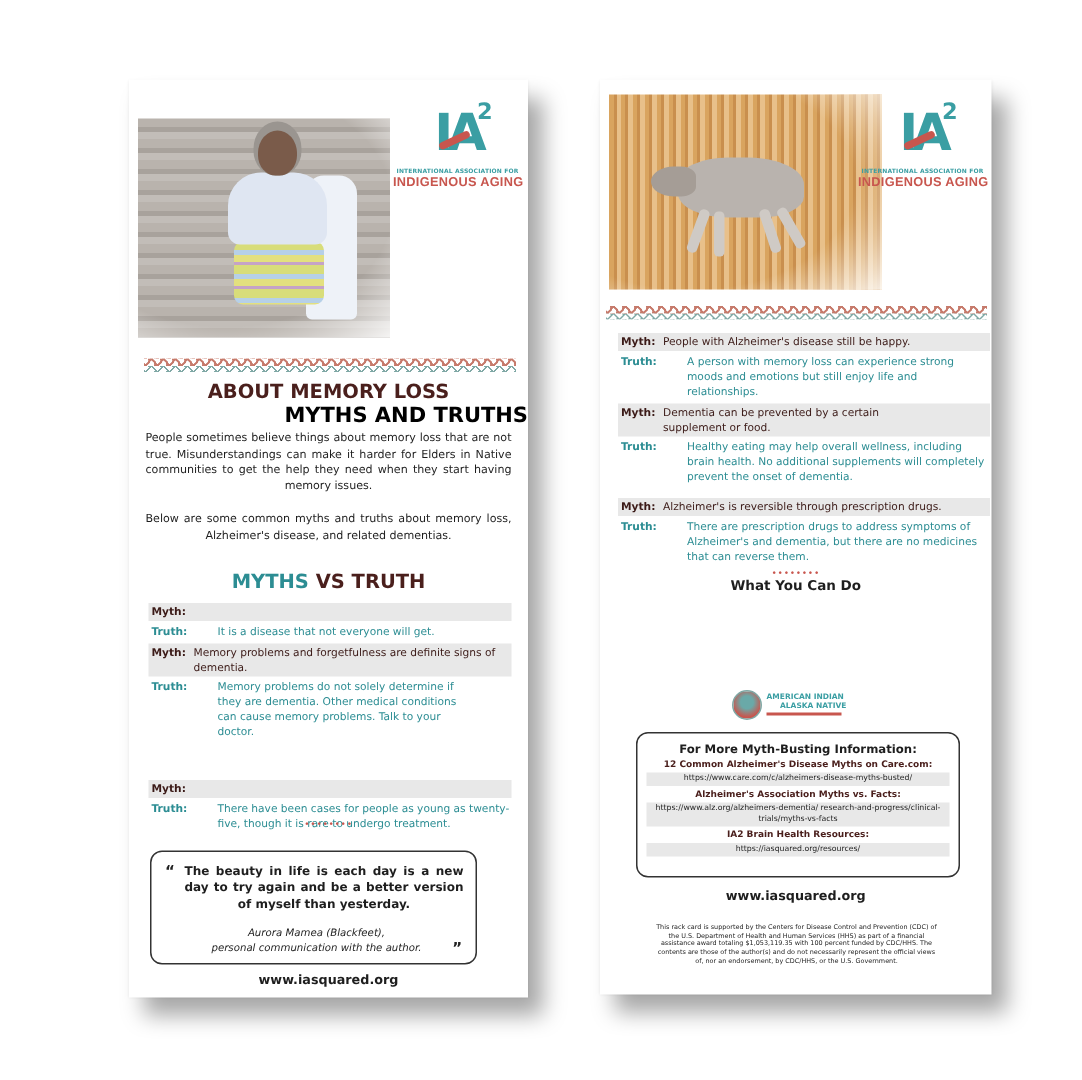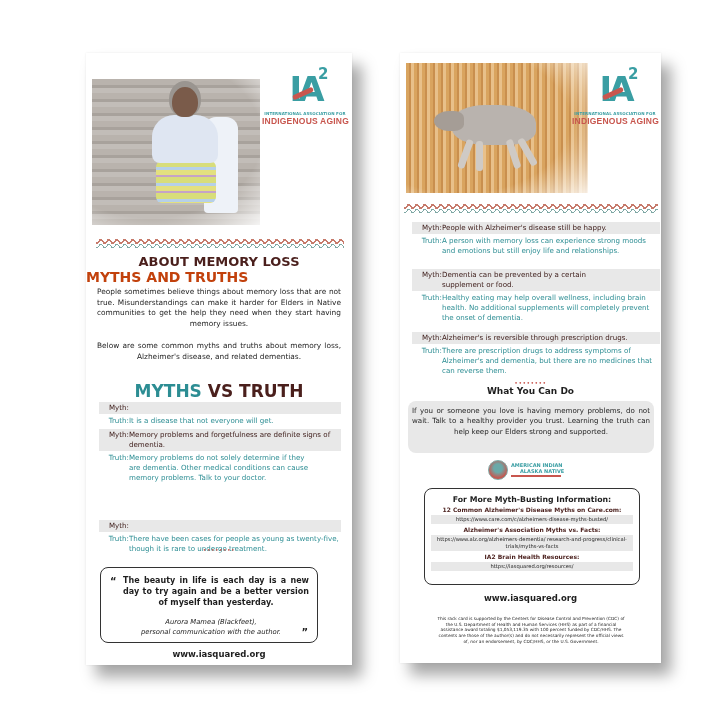--- a/index.html
+++ b/index.html
@@ -54,35 +54,35 @@
       linear-gradient(135deg, transparent 35%, #c67a6b 35% 50%, transparent 50% 85%, #c67a6b 85%) 0 0/8px 5px repeat-x,
       linear-gradient(45deg, transparent 35%, #c67a6b 35% 50%, transparent 50% 85%, #c67a6b 85%) 4px 0/8px 5px repeat-x,
       linear-gradient(135deg, transparent 35%, #7fa8a5 35% 50%, transparent 50% 85%, #7fa8a5 85%) 0 5px/8px 4px repeat-x,
       linear-gradient(45deg, transparent 35%, #7fa8a5 35% 50%, transparent 50% 85%, #7fa8a5 85%) 4px 5px/8px 4px repeat-x;
   }
   .zz-front { left: 10px; top: 186px; width: 248px; }
   .zz-back  { left: 4px;  top: 151px; width: 254px; }
 
   
   .title1 { position: absolute; left: 0; top: 201px; width: 266px; text-align: center; font-weight: bold; font-size: 13px; color: #4a1f1c; }
-  .title2 { position: absolute; left: 0; top: 216px; width: 266px; text-align: left; font-weight: bold; font-size: 14px; color: #c2410c; }
+  .title2 { position: absolute; left: 0; top: 216px; width: 266px; text-align: right; font-weight: bold; font-size: 14px; color: #000000; }
   .intro { position: absolute; left: 11px; width: 244px; font-size: 7.4px; line-height: 10.6px; color: #1e1e1e; text-align: justify; text-align-last: center; }
   .intro-1 { top: 234px; }
   .intro-2 { top: 288px; }
-  .mvt { position: absolute; left: 0; top: 328px; width: 266px; text-align: center; font-weight: bold; font-size: 17px; }
+  .mvt { position: absolute; left: 0; top: 328px; width: 266px; text-align: center; font-weight: bold; font-size: 13px; }
   .mvt .m { color: #2c8d93; }
   .mvt .v, .mvt .t { color: #4a1f1c; }
 
   .mt { position: absolute; font-size: 7.1px; line-height: 10px; }
   .mt .row { display: flex; }
-  .mt .lbl { flex: 0 0 28px; font-weight: normal; text-align: right; }
+  .mt .lbl { flex: 0 0 28px; font-weight: bold; }
   .mt .txt { flex: 1; }
   .mt .myth { background: #e8e8e8; color: #3b1a17; padding: 1px 0 1px 2px; }
   .mt .myth .lbl { color: #3b1a17; }
-  .mt .truth { color: #2c8d93; padding: 2px 0 0 2px; }
+  .mt .truth { color: #2c8d93; padding: 2px 0 0 2px; gap: 16px; }
   .mt .truth .lbl { color: #2c8d93; }
   .mt-f1 { left: 13px; top: 349px; width: 242px; }
   .mt-f2 { left: 13px; top: 376px; width: 242px; }
   .mt-f3 { left: 13px; top: 467px; width: 242px; }
 
   .dots { position: absolute; font-size: 6px; color: #c8564e; letter-spacing: 0.5px; text-align: center; }
   .dots-front { left: 0; top: 493px; width: 266px; }
   .dots-back { left: 0; top: 326px; width: 261px; }
 
   .quote-box { position: absolute; left: 14px; top: 514px; width: 218px; height: 76px; border: 1px solid #333; border-radius: 8px; }
@@ -253,21 +253,20 @@
     </div>
     <div class="row truth">
       <span class="lbl">Truth:</span>
       <span class="txt">There are prescription drugs to address symptoms of Alzheimer's and dementia, but there are no medicines that can reverse them.</span>
     </div>
   </div>
 
   <div class="dots dots-back">••••••••</div>
 
   <div class="wycd-title">What You Can Do</div>
-  <p class="wycd-box">If you or someone you love is having memory problems, do not wait. Talk to a healthy provider you trust. Learning the truth can help keep our Elders strong and supported.</p>
 
   <div class="aian-logo">
     <div class="aian-circle"></div>
     <div class="aian-t1">AMERICAN INDIAN</div>
     <div class="aian-t2">ALASKA NATIVE</div>
     <div class="aian-bar"></div>
   </div>
 
   <div class="info-box">
     <div class="info-title">For More Myth-Busting Information:</div>

